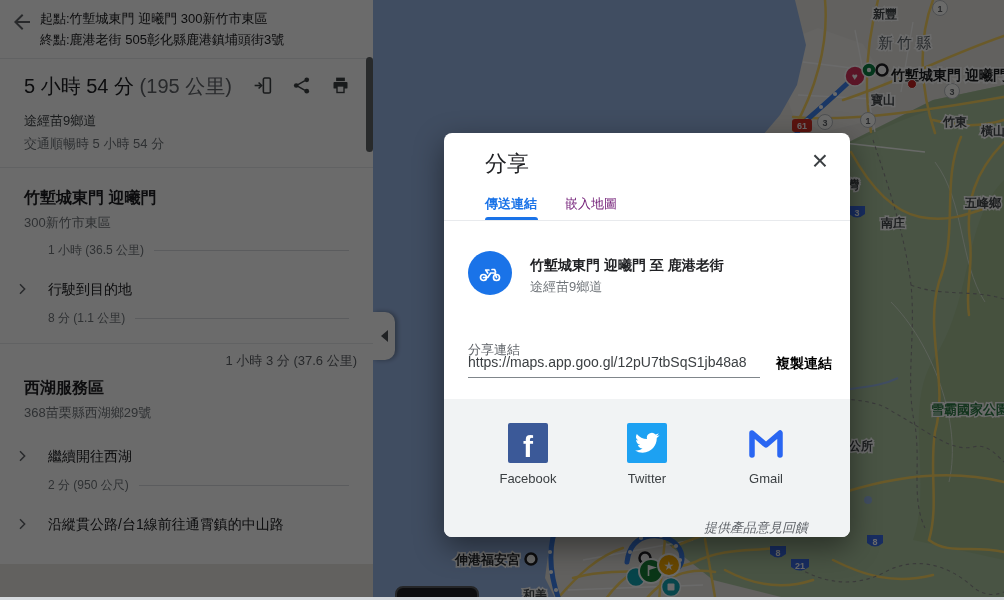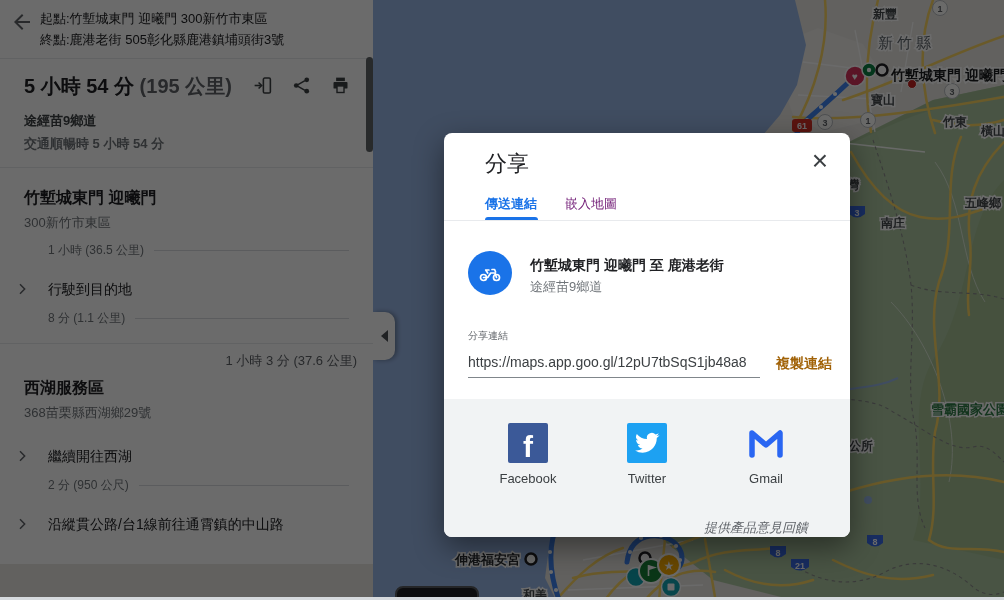--- a/index.html
+++ b/index.html
@@ -24,21 +24,21 @@
 
   
   #layers-box { position:absolute; left:395px; top:586px; width:84px; height:20px; background:#1f2125;
     border:2px solid #585c60; border-radius:8px 8px 0 0; z-index:12; }
 
   
   #panel { position:absolute; left:0; top:0; width:373px; height:564px; background:#fff; z-index:20; }
   .p-header { display:flex; padding:8px 14px 8px 10px; border-bottom:1px solid #e8eaed; }
   .p-back { width:24px; height:24px; margin-right:6px; margin-top:2px; cursor:pointer; flex:none; }
   .p-odlines { font-size:13px; color:#202124; font-weight:500; line-height:21px; }
-  .p-summary { padding:14px 16px 14px 24px; border-bottom:1px solid #e8eaed; position:relative;font-weight:bold; }
+  .p-summary { padding:14px 16px 14px 24px; border-bottom:1px solid #e8eaed; position:relative; }
   .p-duration { font-size:20px; color:#202124; }
   .p-duration .dist { color:#5f6368; }
   .p-sum-icons { position:absolute; right:22px; top:16px; display:flex; gap:18px; }
   .p-sum-icons svg { width:21px; height:21px; cursor:pointer; }
   .p-via { margin-top:12px; font-size:13px; color:#3c4043; }
   .p-traffic { margin-top:5px; font-size:13px; color:#70757a; }
   .p-place { padding:20px 24px 0 24px; }
   .p-place-name { font-size:16px; font-weight:bold; color:#202124; }
   .p-place-addr { margin-top:5px; font-size:13px; color:#70757a; }
   .p-step { display:flex; padding:0 24px 0 14px; margin-top:20px; cursor:pointer; }
@@ -63,25 +63,25 @@
   .d-close { position:absolute; right:22px; top:14px; font-size:28px; line-height:28px; color:#3c4043; cursor:pointer; font-weight:300; }
   .d-tab { position:absolute; top:62px; font-size:13px; cursor:pointer; }
   .d-tab1 { left:41px; color:#1a73e8; font-weight:bold; }
   .d-tab2 { left:121px; color:#701a75; }
   .d-tab-underline { position:absolute; left:41px; top:84px; width:53px; height:3px; background:#1a73e8; border-radius:3px 3px 0 0; }
   .d-tabs-div { position:absolute; left:0; top:87px; width:406px; border-top:1px solid #e8eaed; }
   .d-avatar { position:absolute; left:24px; top:118px; width:44px; height:44px; border-radius:50%; background:#1a73e8;
     display:flex; align-items:center; justify-content:center; }
   .d-route-title { position:absolute; left:86px; top:124px; font-size:14px; font-weight:bold; color:#202124; }
   .d-route-via { position:absolute; left:86px; top:145px; font-size:13px; color:#70757a; }
-  .d-link-label { position:absolute; left:24px; top:196px; font-size:10px; color:#5f6368; }
+  .d-link-label { position:absolute; left:24px; top:208px; font-size:13px; color:#5f6368; }
   .d-url { position:absolute; left:24px; top:221px; width:292px; font-size:14px; color:#3c4043;
     border:none; border-bottom:1px solid #80868b; padding:0 0 7px 0; outline:none; background:transparent;
     font-family:"Liberation Sans",sans-serif; }
-  .d-copy { position:absolute; left:332px; top:222px; font-size:14px; font-weight:bold; color:#a16207; cursor:pointer; }
+  .d-copy { position:absolute; left:332px; top:222px; font-size:14px; font-weight:bold; color:#000000; cursor:pointer; }
   .d-footer { position:absolute; left:0; top:266px; width:406px; height:138px; background:#f1f3f4; border-radius:0 0 8px 8px; }
   .d-share-col { position:absolute; top:24px; width:64px; display:flex; flex-direction:column; align-items:center; cursor:pointer; }
   .d-share-col .ic { width:40px; height:40px; border-radius:2px; display:flex; align-items:center; justify-content:center; }
   .d-share-col .cap { margin-top:8px; font-size:13px; color:#3c4043; }
   .col-fb { left:52px; } .col-tw { left:171px; } .col-gm { left:290px; }
   .ic-fb { background:#3b5998; color:#fff; font-size:30px; font-weight:bold; padding-top:8px; }
   .ic-tw { background:#1da1f2; }
   .ic-gm { background:transparent; }
   .d-feedback { position:absolute; right:42px; bottom:0; font-size:13px; font-style:italic; color:#5f6368; cursor:pointer; }
 </style>

